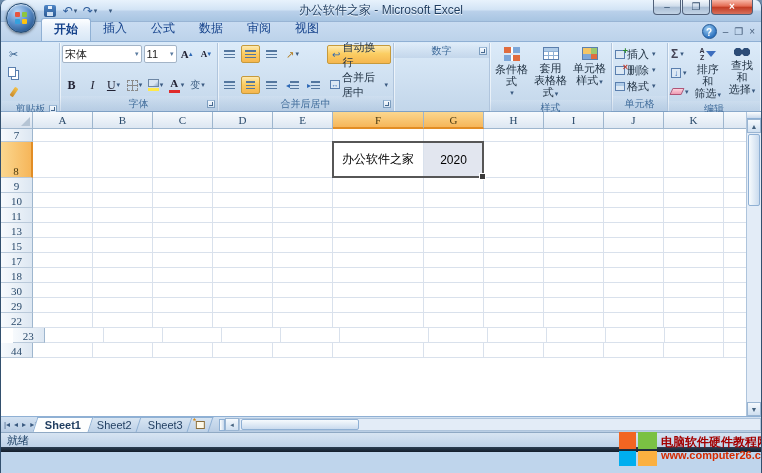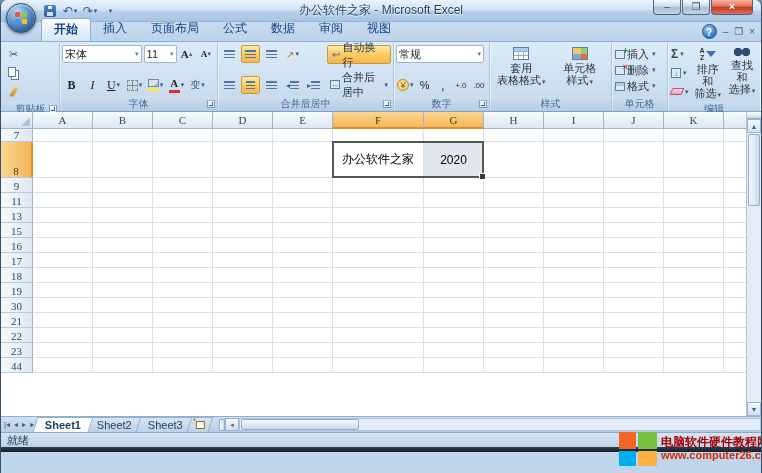--- a/index.html
+++ b/index.html
@@ -212,21 +212,20 @@
       <div class="wbtn">–</div>
       <div class="wbtn">❐</div>
       <div class="wbtn close">×</div>
     </div>
   </div>
 
   <div class="tabrow">
     <div style="display:flex;">
         <div class="rtab active">开始</div>
         <div class="rtab">插入</div>
-        <div class="rtab">页面布局</div>
         <div class="rtab">公式</div>
         <div class="rtab">数据</div>
         <div class="rtab">审阅</div>
         <div class="rtab">视图</div>
       </div>
     <div class="doc-wbtns">
       <div class="helpbtn">?</div>
       <span class="mini-ctl">–</span>
       <span class="mini-ctl">❐</span>
       <span class="mini-ctl">×</span>
@@ -357,49 +356,30 @@
               <span class="i-merge">↔</span>
               <span>合并后居中</span>
               <span class="drop">▾</span>
             </div>
         </div>
       </div>
       <div class="grp-label"><span>合并后居中</span><span class="launcher"></span></div>
     </div>
 
     <div class="grp grp-number">
-      <div class="grp-body" style="flex-direction:column; justify-content:space-between; padding-bottom:2px;">
-        <div class="combo" style="width:88px;">
-            <span class="cval">常规</span>
-            <span class="drop">▾</span>
-          </div>
-        <div class="frow">
-          <div class="btn sm">
-              <span class="i-coin">¥</span>
-              <span class="drop">▾</span>
-            </div>
-          <div class="btn sm">
-              <span style="font-size:11px;color:#223">%</span>
-            </div>
-          <div class="btn sm">
-              <span style="font-size:13px;color:#223">,</span>
-            </div>
-          <div class="btn sm">
-              <span class="decim">+.0</span>
-            </div>
-          <div class="btn sm">
-              <span class="decim">.00</span>
-            </div>
-        </div>
-      </div>
       <div class="grp-label"><span>数字</span><span class="launcher"></span></div>
     </div>
 
     <div class="grp grp-styles">
       <div class="grp-body">
+        <div class="bigbtn">
+          <span class="i-condfmt"></span>
+          <span>条件格式</span>
+          <span class="drop">▾</span>
+        </div>
         <div class="bigbtn">
           <span class="i-table"></span>
           <span>套用</span>
           <span><span>表格格式</span><span class="drop">▾</span></span>
         </div>
         <div class="bigbtn">
           <span class="i-cellstyles"></span>
           <span>单元格</span>
           <span><span>样式</span><span class="drop">▾</span></span>
         </div>
@@ -524,20 +504,35 @@
           <div class="gcell" style="width: 60px;"></div>
           <div class="gcell" style="width: 91px;"></div>
           <div class="gcell" style="width: 60px;"></div>
           <div class="gcell" style="width: 60px;"></div>
           <div class="gcell" style="width: 60px;"></div>
           <div class="gcell" style="width: 60px;"></div>
           <div class="gcell" style="width: 60px;"></div>
           <div class="gcell" style="width: 24px;"></div>
         </div>
         <div class="grow" style="height: 15px;">
+          <div class="rowh">10</div>
+          <div class="gcell" style="width: 60px;"></div>
+          <div class="gcell" style="width: 60px;"></div>
+          <div class="gcell" style="width: 60px;"></div>
+          <div class="gcell" style="width: 60px;"></div>
+          <div class="gcell" style="width: 60px;"></div>
+          <div class="gcell" style="width: 91px;"></div>
+          <div class="gcell" style="width: 60px;"></div>
+          <div class="gcell" style="width: 60px;"></div>
+          <div class="gcell" style="width: 60px;"></div>
+          <div class="gcell" style="width: 60px;"></div>
+          <div class="gcell" style="width: 60px;"></div>
+          <div class="gcell" style="width: 24px;"></div>
+        </div>
+        <div class="grow" style="height: 15px;">
           <div class="rowh">11</div>
           <div class="gcell" style="width: 60px;"></div>
           <div class="gcell" style="width: 60px;"></div>
           <div class="gcell" style="width: 60px;"></div>
           <div class="gcell" style="width: 60px;"></div>
           <div class="gcell" style="width: 60px;"></div>
           <div class="gcell" style="width: 91px;"></div>
           <div class="gcell" style="width: 60px;"></div>
           <div class="gcell" style="width: 60px;"></div>
           <div class="gcell" style="width: 60px;"></div>
@@ -569,35 +564,20 @@
           <div class="gcell" style="width: 60px;"></div>
           <div class="gcell" style="width: 91px;"></div>
           <div class="gcell" style="width: 60px;"></div>
           <div class="gcell" style="width: 60px;"></div>
           <div class="gcell" style="width: 60px;"></div>
           <div class="gcell" style="width: 60px;"></div>
           <div class="gcell" style="width: 60px;"></div>
           <div class="gcell" style="width: 24px;"></div>
         </div>
         <div class="grow" style="height: 15px;">
-          <div class="rowh">16</div>
-          <div class="gcell" style="width: 60px;"></div>
-          <div class="gcell" style="width: 60px;"></div>
-          <div class="gcell" style="width: 60px;"></div>
-          <div class="gcell" style="width: 60px;"></div>
-          <div class="gcell" style="width: 60px;"></div>
-          <div class="gcell" style="width: 91px;"></div>
-          <div class="gcell" style="width: 60px;"></div>
-          <div class="gcell" style="width: 60px;"></div>
-          <div class="gcell" style="width: 60px;"></div>
-          <div class="gcell" style="width: 60px;"></div>
-          <div class="gcell" style="width: 60px;"></div>
-          <div class="gcell" style="width: 24px;"></div>
-        </div>
-        <div class="grow" style="height: 15px;">
           <div class="rowh">17</div>
           <div class="gcell" style="width: 60px;"></div>
           <div class="gcell" style="width: 60px;"></div>
           <div class="gcell" style="width: 60px;"></div>
           <div class="gcell" style="width: 60px;"></div>
           <div class="gcell" style="width: 60px;"></div>
           <div class="gcell" style="width: 91px;"></div>
           <div class="gcell" style="width: 60px;"></div>
           <div class="gcell" style="width: 60px;"></div>
           <div class="gcell" style="width: 60px;"></div>
@@ -614,51 +594,36 @@
           <div class="gcell" style="width: 60px;"></div>
           <div class="gcell" style="width: 91px;"></div>
           <div class="gcell" style="width: 60px;"></div>
           <div class="gcell" style="width: 60px;"></div>
           <div class="gcell" style="width: 60px;"></div>
           <div class="gcell" style="width: 60px;"></div>
           <div class="gcell" style="width: 60px;"></div>
           <div class="gcell" style="width: 24px;"></div>
         </div>
         <div class="grow" style="height: 15px;">
-          <div class="rowh">19</div>
-          <div class="gcell" style="width: 60px;"></div>
-          <div class="gcell" style="width: 60px;"></div>
-          <div class="gcell" style="width: 60px;"></div>
-          <div class="gcell" style="width: 60px;"></div>
-          <div class="gcell" style="width: 60px;"></div>
-          <div class="gcell" style="width: 91px;"></div>
-          <div class="gcell" style="width: 60px;"></div>
-          <div class="gcell" style="width: 60px;"></div>
-          <div class="gcell" style="width: 60px;"></div>
-          <div class="gcell" style="width: 60px;"></div>
-          <div class="gcell" style="width: 60px;"></div>
-          <div class="gcell" style="width: 24px;"></div>
-        </div>
-        <div class="grow" style="height: 15px;">
           <div class="rowh">30</div>
           <div class="gcell" style="width: 60px;"></div>
           <div class="gcell" style="width: 60px;"></div>
           <div class="gcell" style="width: 60px;"></div>
           <div class="gcell" style="width: 60px;"></div>
           <div class="gcell" style="width: 60px;"></div>
           <div class="gcell" style="width: 91px;"></div>
           <div class="gcell" style="width: 60px;"></div>
           <div class="gcell" style="width: 60px;"></div>
           <div class="gcell" style="width: 60px;"></div>
           <div class="gcell" style="width: 60px;"></div>
           <div class="gcell" style="width: 60px;"></div>
           <div class="gcell" style="width: 24px;"></div>
         </div>
         <div class="grow" style="height: 15px;">
-          <div class="rowh">21</div>
+          <div class="rowh">29</div>
           <div class="gcell" style="width: 60px;"></div>
           <div class="gcell" style="width: 60px;"></div>
           <div class="gcell" style="width: 60px;"></div>
           <div class="gcell" style="width: 60px;"></div>
           <div class="gcell" style="width: 60px;"></div>
           <div class="gcell" style="width: 91px;"></div>
           <div class="gcell" style="width: 60px;"></div>
           <div class="gcell" style="width: 60px;"></div>
           <div class="gcell" style="width: 60px;"></div>
           <div class="gcell" style="width: 60px;"></div>
@@ -673,21 +638,21 @@
           <div class="gcell" style="width: 60px;"></div>
           <div class="gcell" style="width: 60px;"></div>
           <div class="gcell" style="width: 91px;"></div>
           <div class="gcell" style="width: 60px;"></div>
           <div class="gcell" style="width: 60px;"></div>
           <div class="gcell" style="width: 60px;"></div>
           <div class="gcell" style="width: 60px;"></div>
           <div class="gcell" style="width: 60px;"></div>
           <div class="gcell" style="width: 24px;"></div>
         </div>
-        <div class="grow" style="height: 15px;">
+        <div class="grow" style="height: 15px; margin-left: 12px;">
           <div class="rowh">23</div>
           <div class="gcell" style="width: 60px;"></div>
           <div class="gcell" style="width: 60px;"></div>
           <div class="gcell" style="width: 60px;"></div>
           <div class="gcell" style="width: 60px;"></div>
           <div class="gcell" style="width: 60px;"></div>
           <div class="gcell" style="width: 91px;"></div>
           <div class="gcell" style="width: 60px;"></div>
           <div class="gcell" style="width: 60px;"></div>
           <div class="gcell" style="width: 60px;"></div>

